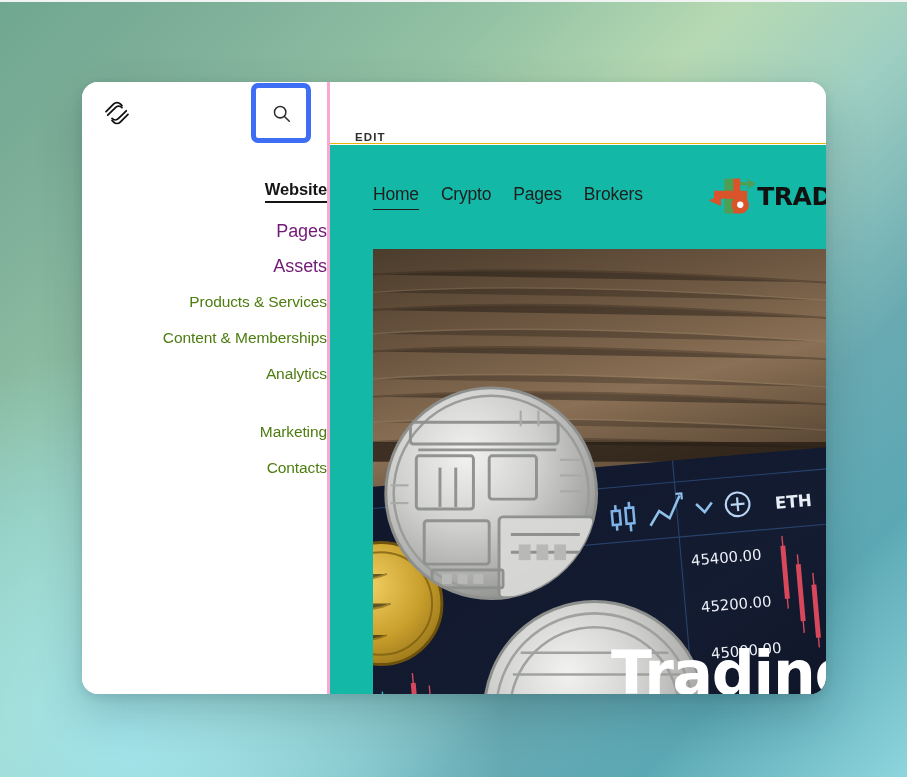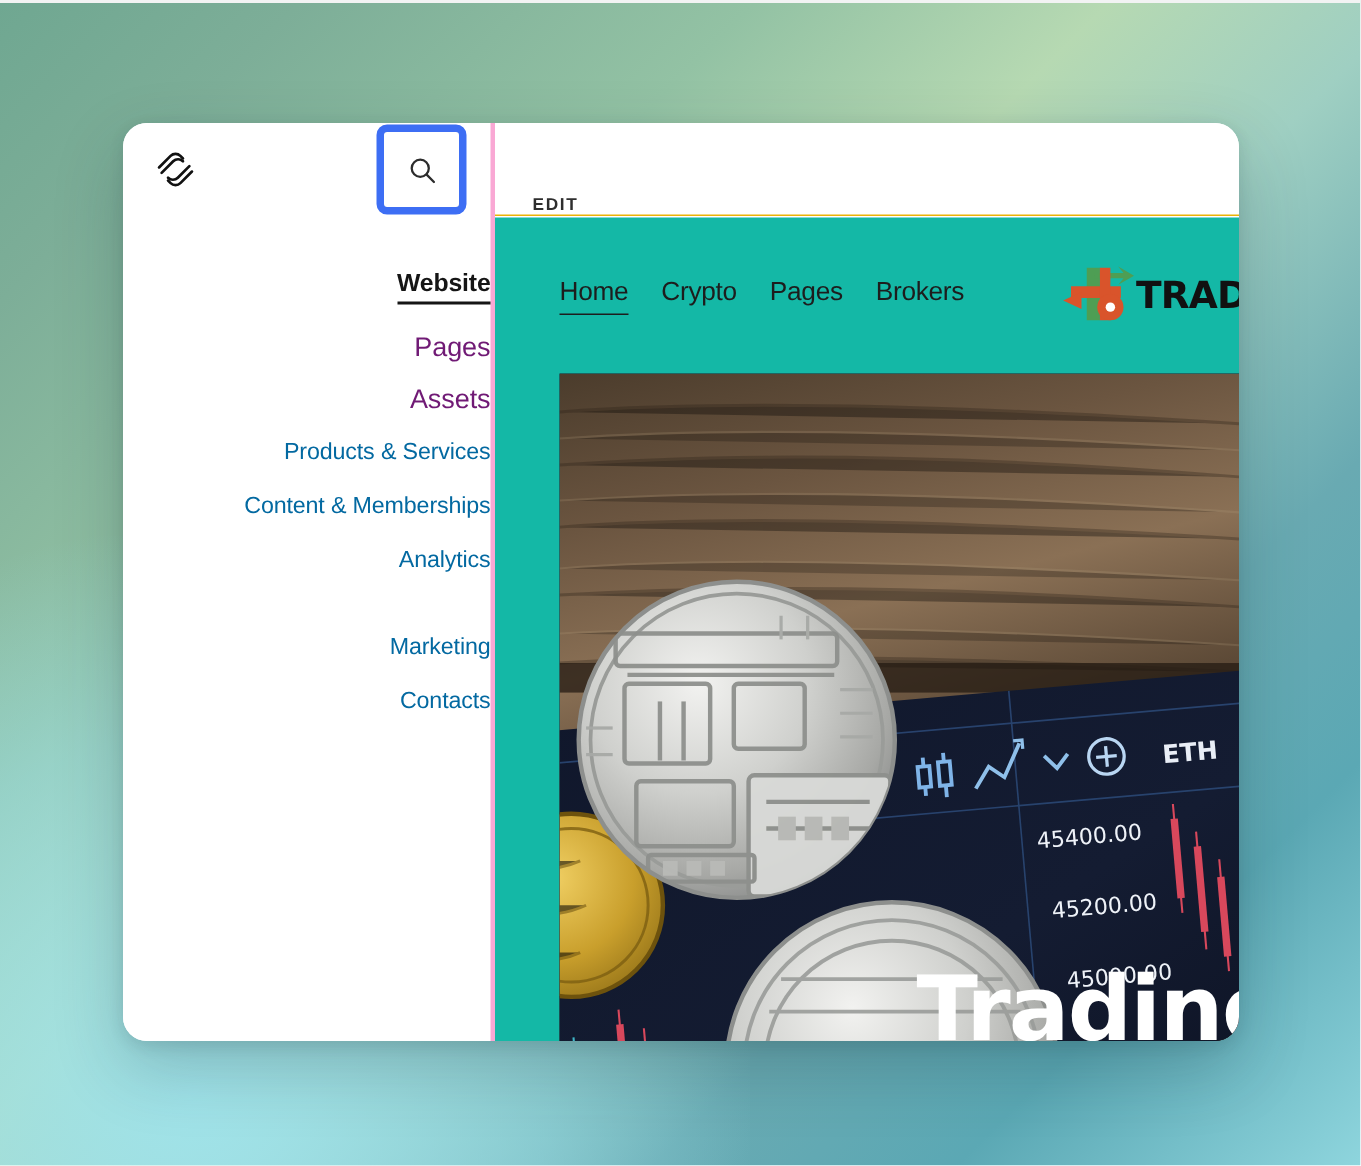--- a/index.html
+++ b/index.html
@@ -112,21 +112,21 @@
     font-size: 18px;
     color: #701a75;
     padding: 0 0 0 40px;
     line-height: 35px;
     height: 35px;
     cursor: pointer;
     letter-spacing: -0.05px;
   }
   .nav-item {
     font-size: 15.5px;
-    color: #0369a1;
+    color: #4d7c0f;
     padding: 0 0 0 26px;
     line-height: 36px;
     height: 36px;
     cursor: pointer;
     letter-spacing: -0.1px;
   }
   .nav-gap { height: 22px; }
 
   
   #main-panel {

